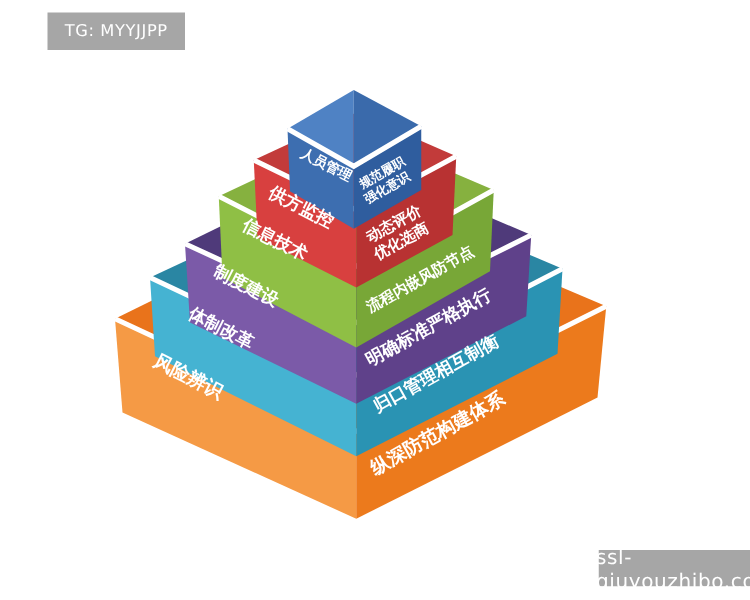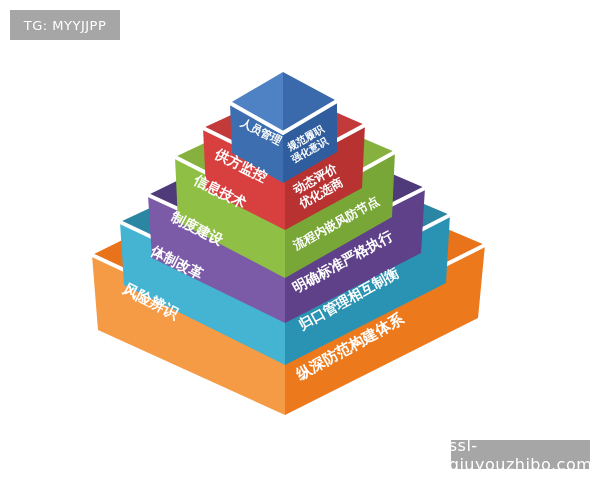--- a/index.html
+++ b/index.html
@@ -1,17 +1,17 @@
 <!DOCTYPE html>
 <html><head>
 <meta charset="utf-8">
 <style>
   html, body { margin:0; padding:0; background:#ffffff; }
   body { width:600px; height:480px; position:relative; overflow:hidden; font-family:"DejaVu Sans", sans-serif; }
-  .wm { position:absolute; background:#a6a6a6; color:#ffffff; font-family:"DejaVu Sans", sans-serif; font-size:13px; letter-spacing:0.5px; display:flex; align-items:center; justify-content:center; }
+  .wm { position:absolute; background:#a6a6a6; color:#ffffff; font-family:"DejaVu Sans", sans-serif; font-size:13px; letter-spacing:0.5px; display:flex; align-items:center; justify-content:center;margin-left:28px; }
   .wm-tl { left:10px; top:10px; width:110px; height:30px; }
   .wm-br { left:451px; top:440px; width:139px; height:29px; font-size:16px; }
   svg { position:absolute; left:0; top:0; }
   .lbl { fill:#ffffff; font-family:"DejaVu Sans", sans-serif; font-weight:bold; }
 </style>
 </head>
 <body>
 
 <div class="wm wm-tl">TG: MYYJJPP</div>
 

